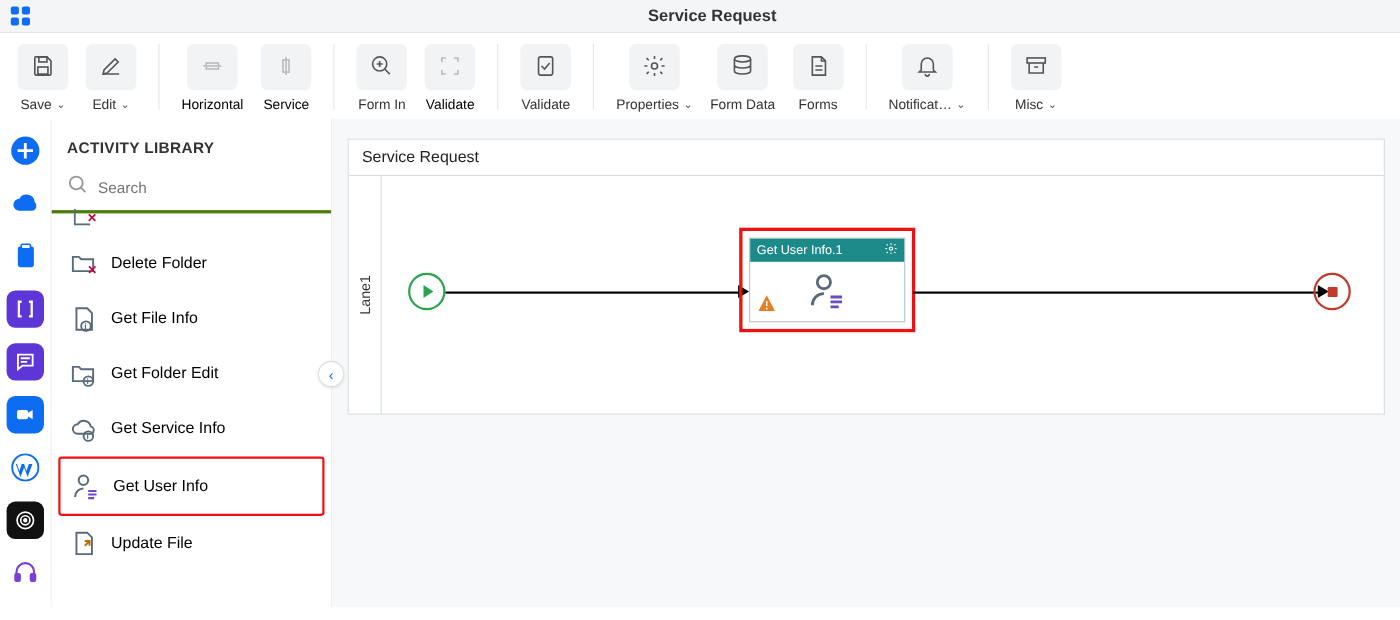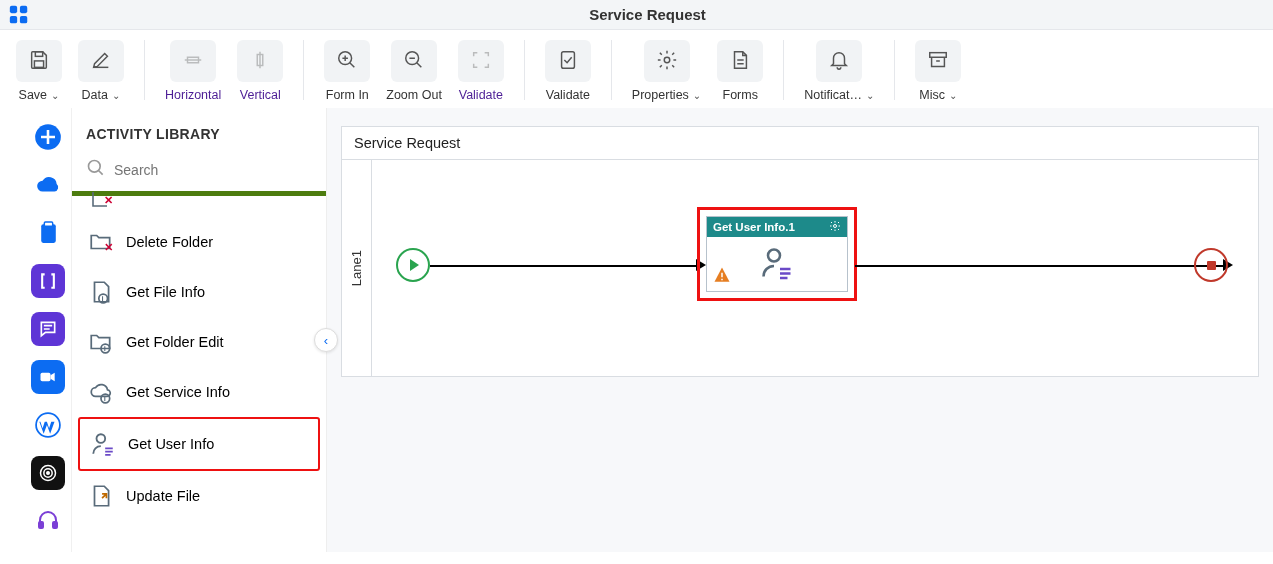--- a/index.html
+++ b/index.html
@@ -10,40 +10,40 @@
   .header .apps-icon svg { display: block; }
   .header .title { flex: 1; text-align: center; font-weight: 600; color: #333; font-size: 15px; }
 
   
   .toolbar { display: flex; align-items: flex-start; gap: 0; padding: 10px 0 6px 0; background: #fff; }
   .toolgroup { display: flex; align-items: flex-start; padding: 0 8px; }
   .sep { width: 1px; background: #e5e7eb; height: 60px; margin: 0 4px; }
   .toolbtn { display: flex; flex-direction: column; align-items: center; justify-content: flex-start; min-width: 60px; padding: 0 8px; cursor: pointer; text-align: center; }
   .toolbtn .iconbox { width: 46px; height: 42px; border-radius: 6px; background: #f1f3f5; display: flex; align-items: center; justify-content: center; margin-bottom: 6px; }
   .toolbtn.disabled .iconbox svg { opacity: 0.35; }
-  .toolbtn.disabled .lbl { color: #4c1d95; }
+  .toolbtn.disabled .lbl { color: #000000; }
   .toolbtn .lbl { font-size: 12.5px; color: #333; display: flex; align-items: center; gap: 4px; }
   .toolbtn .chev { font-size: 10px; color: #555; }
 
   
-  .main { display: flex; height: calc(564px - 30px - 90px); margin-left: 25px; }
+  .main { display: flex; height: calc(564px - 30px - 90px); }
 
   
   .rail { width: 47px; background: #fff; border-right: 1px solid #f0f0f0; display: flex; flex-direction: column; align-items: center; padding-top: 12px; gap: 14px; }
   .rail .railbtn { width: 34px; height: 34px; border-radius: 8px; display: flex; align-items: center; justify-content: center; }
   .rail .railbtn.blue { color: #0c6cf2; }
   .rail .railbtn.solid { background: #0c6cf2; }
   .rail .railbtn.purple { background: #5e35d6; }
   .rail .railbtn.black { background: #111; }
   .rail svg { display: block; }
 
   
   .sidebar { width: 255px; background: #fff; border-right: 1px solid #eee; position: relative; }
   .sidebar h4 { font-size: 14px; letter-spacing: 0.3px; font-weight: 700; color: #333; padding: 18px 14px 10px 14px; }
-  .sidebar .searchrow { display: flex; align-items: center; gap: 8px; padding: 6px 14px 10px 14px; border-bottom: 5px solid #4d7c0f; }
+  .sidebar .searchrow { display: flex; align-items: center; gap: 8px; padding: 6px 14px 10px 14px; border-bottom: 3px solid #4d7c0f; }
   .sidebar .searchrow input { border: none; outline: none; font-size: 14px; color: #666; width: 100%; }
   .activities { padding: 4px 6px; }
   .activity { display: flex; align-items: center; gap: 12px; padding: 12px 10px; border-radius: 3px; cursor: grab; }
   .activity.highlight { border: 2px solid #e11; }
   .activity .aicon { width: 26px; height: 26px; display: flex; align-items: center; justify-content: center; color: #596b7a; }
   .activity .alabel { font-size: 14.5px; color: #000000; }
   .sidebar .collapse { position: absolute; right: -12px; top: 220px; width: 24px; height: 24px; border-radius: 50%; background: #fff; border: 1px solid #ddd; box-shadow: 0 1px 3px rgba(0,0,0,0.1); display: flex; align-items: center; justify-content: center; color: #0c6cf2; font-size: 13px; }
 
   
   .canvaswrap { flex: 1; background: #f7f8fa; padding: 18px 14px; }
@@ -55,21 +55,21 @@
   .laneflow { flex: 1; position: relative; }
 
   .node-start { position: absolute; left: 24px; top: 88px; width: 34px; height: 34px; border: 2.5px solid #2aa44f; border-radius: 50%; display: flex; align-items: center; justify-content: center; }
   .node-start::after { content: ""; border-left: 9px solid #2aa44f; border-top: 6px solid transparent; border-bottom: 6px solid transparent; margin-left: 3px; }
 
   .node-end { position: absolute; right: 30px; top: 88px; width: 34px; height: 34px; border: 2.5px solid #c0392b; border-radius: 50%; display: flex; align-items: center; justify-content: center; }
   .node-end::after { content: ""; width: 9px; height: 9px; background: #c0392b; border-radius: 1px; }
 
   .node-task-wrap { position: absolute; left: 325px; top: 47px; border: 3px solid #e11; padding: 6px; }
   .node-task { width: 142px; background: #fff; border: 1px solid #b7c2cc; }
-  .node-task .thdr { background: #1d8a8a; color: #fff; font-size: 11.5px; font-weight: 700; padding: 3px 6px; display: flex; align-items: center; justify-content: space-between; }
+  .node-task .thdr { background: #1d8a8a; color: #fff; font-size: 11.5px; font-weight: 400; padding: 3px 6px; display: flex; align-items: center; justify-content: space-between; }
   .node-task .tbody { height: 54px; display: flex; align-items: center; justify-content: center; position: relative; }
   .node-task .warn { position: absolute; left: 6px; bottom: 4px; color: #e67e22; }
 
   .flowline { position: absolute; height: 1.5px; background: #000; top: 105px; }
   .flowline.l1 { left: 58px; width: 270px; }
   .flowline.l2 { left: 483px; width: 372px; }
   .arrowhead { position: absolute; top: 99px; width: 0; height: 0; border-left: 10px solid #000; border-top: 6px solid transparent; border-bottom: 6px solid transparent; }
   .arrowhead.a1 { left: 324px; }
   .arrowhead.a2 { left: 851px; }
 
@@ -106,21 +106,21 @@
         </span>
     </div>
     <div class="toolbtn">
       <div class="iconbox">
           <span><svg width="22" height="22" viewBox="0 0 24 24" fill="none" stroke="#555" stroke-width="1.6">
               <path d="M4 20l4-1 11-11-3-3L5 16l-1 4z"></path>
               <path d="M4 20h16"></path>
             </svg></span>
         </div>
       <span class="lbl">
-          <span>Data</span>
+          <span>Edit</span>
           <span class="chev">⌄</span>
         </span>
     </div>
   </div>
 
   <div class="sep"></div>
 
   <div class="toolgroup">
     <div class="toolbtn disabled">
       <div class="iconbox">
@@ -131,44 +131,35 @@
         </div>
       <span class="lbl">Horizontal</span>
     </div>
     <div class="toolbtn disabled">
       <div class="iconbox">
           <span><svg width="22" height="22" viewBox="0 0 24 24" fill="none" stroke="#555" stroke-width="1.6">
               <rect x="9" y="6" width="6" height="12"></rect>
               <path d="M12 3v18"></path>
             </svg></span>
         </div>
-      <span class="lbl">Vertical</span>
+      <span class="lbl">Service</span>
     </div>
   </div>
 
   <div class="sep"></div>
 
   <div class="toolgroup">
     <div class="toolbtn">
       <div class="iconbox">
           <span><svg width="22" height="22" viewBox="0 0 24 24" fill="none" stroke="#555" stroke-width="1.6">
               <circle cx="10" cy="10" r="7"></circle>
               <path d="M15 15l5 5M10 7v6M7 10h6"></path>
             </svg></span>
         </div>
       <span class="lbl">Form In</span>
-    </div>
-    <div class="toolbtn">
-      <div class="iconbox">
-          <span><svg width="22" height="22" viewBox="0 0 24 24" fill="none" stroke="#555" stroke-width="1.6">
-              <circle cx="10" cy="10" r="7"></circle>
-              <path d="M15 15l5 5M7 10h6"></path>
-            </svg></span>
-        </div>
-      <span class="lbl">Zoom Out</span>
     </div>
     <div class="toolbtn disabled">
       <div class="iconbox">
           <span><svg width="22" height="22" viewBox="0 0 24 24" fill="none" stroke="#555" stroke-width="1.6">
               <path d="M4 8V4h4M20 8V4h-4M4 16v4h4M20 16v4h-4"></path>
             </svg></span>
         </div>
       <span class="lbl">Validate</span>
     </div>
   </div>
@@ -194,20 +185,29 @@
       <div class="iconbox">
           <span><svg width="22" height="22" viewBox="0 0 24 24" fill="none" stroke="#555" stroke-width="1.6">
               <circle cx="12" cy="12" r="3"></circle>
               <path d="M12 2v3M12 19v3M4.2 4.2l2.1 2.1M17.7 17.7l2.1 2.1M2 12h3M19 12h3M4.2 19.8l2.1-2.1M17.7 6.3l2.1-2.1"></path>
             </svg></span>
         </div>
       <span class="lbl">
           <span>Properties</span>
           <span class="chev">⌄</span>
         </span>
+    </div>
+    <div class="toolbtn">
+      <div class="iconbox">
+          <span><svg width="22" height="22" viewBox="0 0 24 24" fill="none" stroke="#555" stroke-width="1.6">
+              <ellipse cx="12" cy="5" rx="8" ry="3"></ellipse>
+              <path d="M4 5v6c0 1.7 3.6 3 8 3s8-1.3 8-3V5M4 11v6c0 1.7 3.6 3 8 3s8-1.3 8-3v-6"></path>
+            </svg></span>
+        </div>
+      <span class="lbl">Form Data</span>
     </div>
     <div class="toolbtn">
       <div class="iconbox">
           <span><svg width="22" height="22" viewBox="0 0 24 24" fill="none" stroke="#555" stroke-width="1.6">
               <path d="M6 3h9l4 4v14H6z"></path>
               <path d="M15 3v4h4M9 12h7M9 16h7"></path>
             </svg></span>
         </div>
       <span class="lbl">Forms</span>
     </div>

